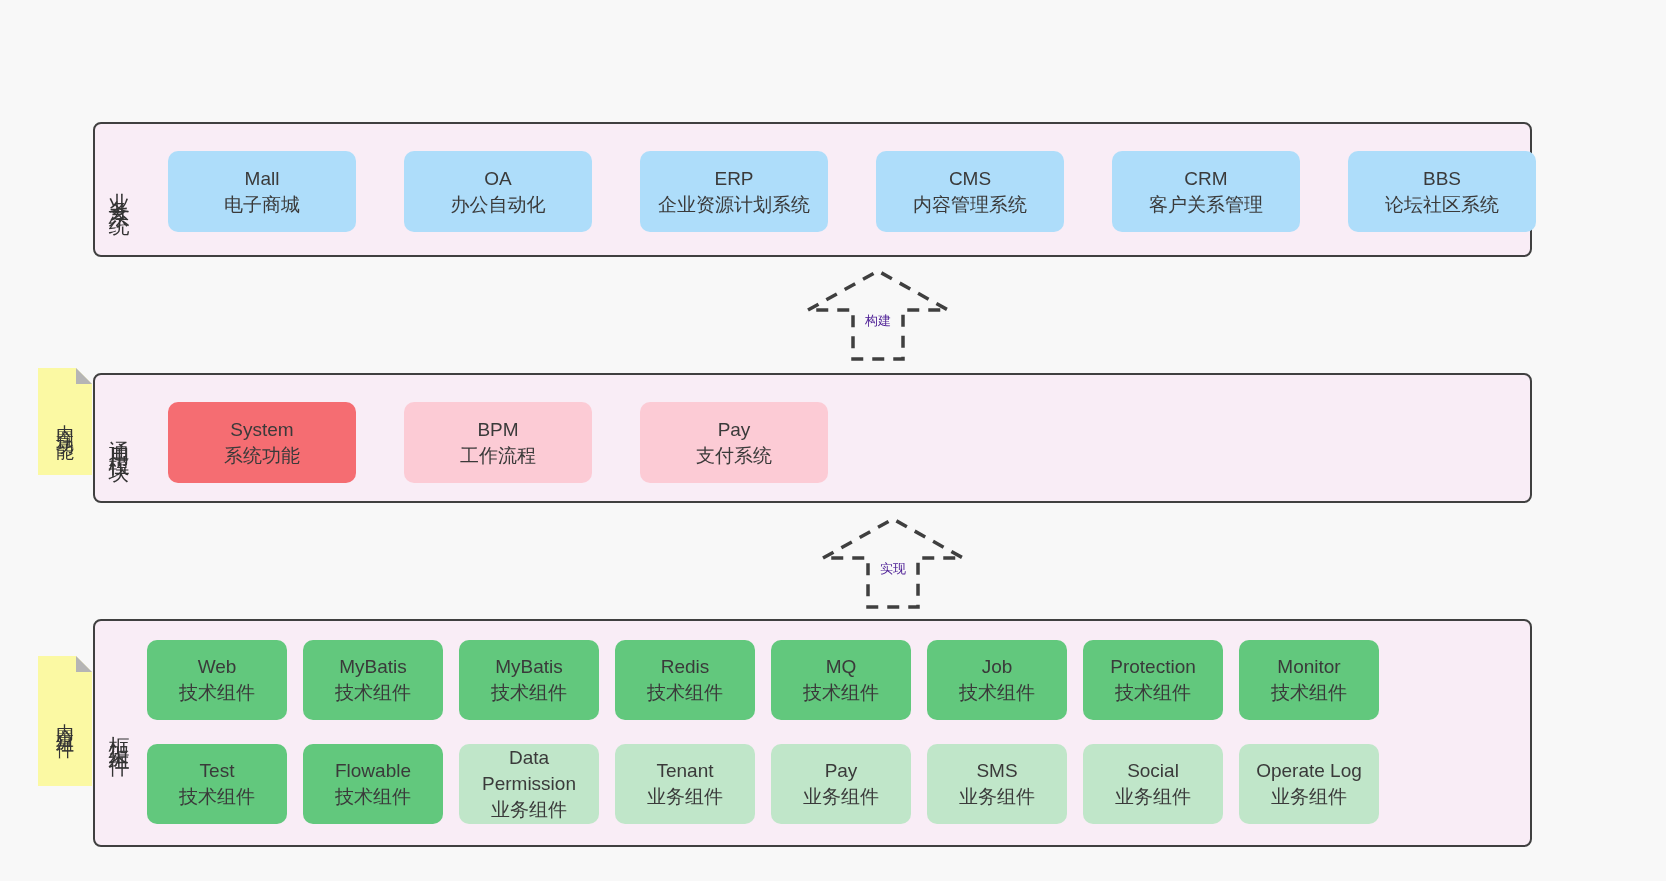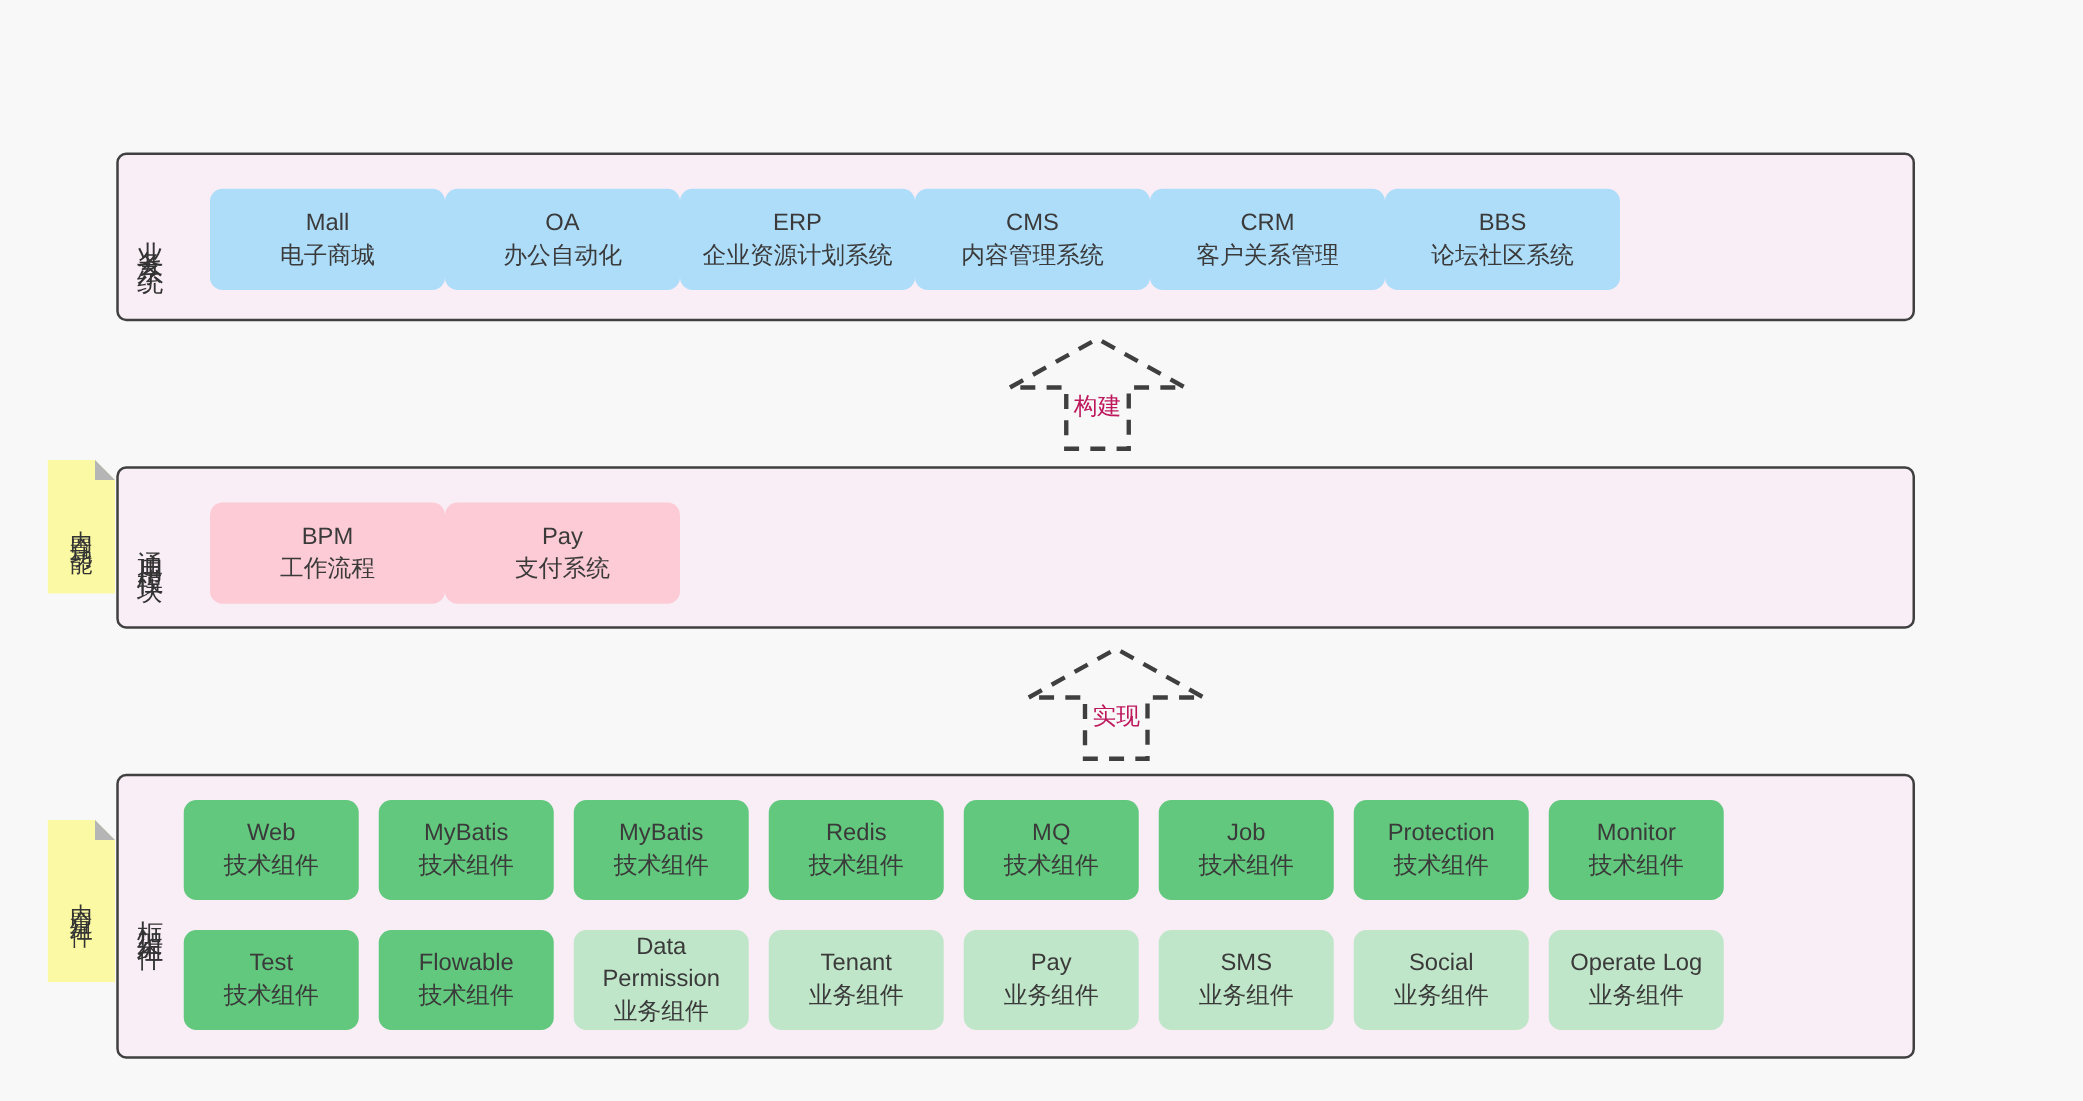--- a/index.html
+++ b/index.html
@@ -17,21 +17,21 @@
   .panel-business{top:122px;height:135px;}
   .panel-modules{top:373px;height:130px;}
   .panel-components{top:619px;height:228px;}
   .side-label{
     position:absolute;left:11px;top:0;bottom:0;width:26px;
     display:flex;align-items:center;justify-content:center;
     writing-mode:vertical-rl;text-orientation:upright;
     font-size:21px;letter-spacing:7px;color:#333;line-height:26px;
   }
   .boxes{position:absolute;left:52px;display:flex;}
-  .boxes-wide{padding-left:21px;}
+  .boxes-wide{gap:48px;padding-left:21px;}
   .boxes-narrow{gap:16px;}
   .row1{top:27px;}
   .row-c1{top:19px;}
   .row-c2{top:123px;}
   .box{
     border-radius:10px;display:flex;flex-direction:column;
     align-items:center;justify-content:center;text-align:center;
     box-sizing:border-box;padding:0 6px;
   }
   .box-wide{width:188px;height:81px;}
@@ -55,21 +55,21 @@
     position:absolute;top:368px;left:76px;width:16px;height:16px;z-index:4;
     background:#b5b5b5;clip-path:polygon(0 0,100% 100%,0 100%);
   }
   .fold-components{top:656px;}
   .arrow{position:absolute;width:146px;height:94px;}
   .arrow-build{left:805px;top:268px;}
   .arrow-impl{left:820px;top:516px;text-align:right;}
   .arrow svg{display:block;}
   .arrow-label{
     position:absolute;left:50%;top:44px;transform:translateX(-50%);
-    font-size:19px;color:#be185d;background:#f8f8f8;padding:0 3px;white-space:nowrap;
+    font-size:13px;color:#4c1d95;background:#f8f8f8;padding:0 3px;white-space:nowrap;
   }
 </style>
 </head>
 <body>
 
 <div class="panel panel-business">
   <div class="side-label">业务系统</div>
   <div class="boxes boxes-wide row1">
     <div class="box box-wide blue">
       <div class="box-title">Mall</div>
@@ -103,20 +103,24 @@
     <path d="M3,42 L73,3 L143,42 L98,42 L98,91 L48,91 L48,42 Z" fill="none" stroke="#3f3f3f" stroke-width="3.5" stroke-dasharray="12 9"></path>
   </svg>
   <div class="arrow-label">构建</div>
 </div>
 
 <div class="note note-modules">内置功能</div>
 <div class="fold"></div>
 <div class="panel panel-modules">
   <div class="side-label">通用模块</div>
   <div class="boxes boxes-wide row1">
+    <div class="box box-wide red">
+      <div class="box-title">System</div>
+      <div class="box-sub">系统功能</div>
+    </div>
     <div class="box box-wide pink">
       <div class="box-title">BPM</div>
       <div class="box-sub">工作流程</div>
     </div>
     <div class="box box-wide pink">
       <div class="box-title">Pay</div>
       <div class="box-sub">支付系统</div>
     </div>
   </div>
 </div>

